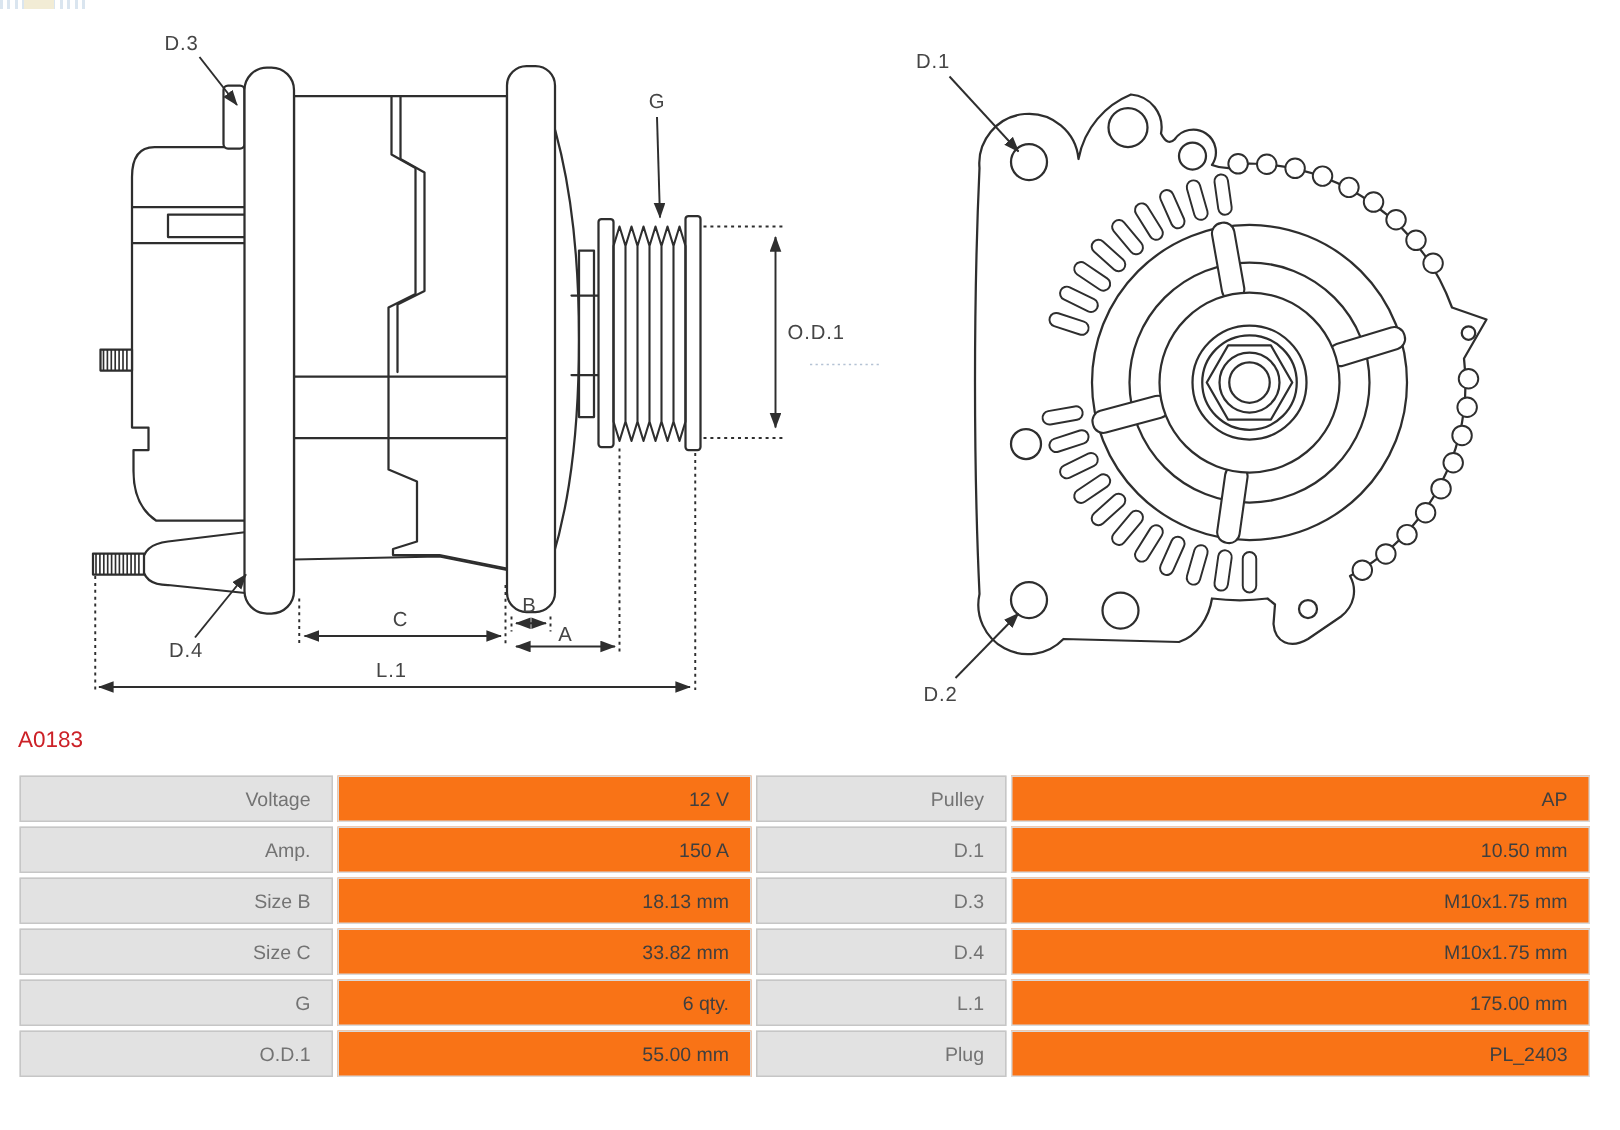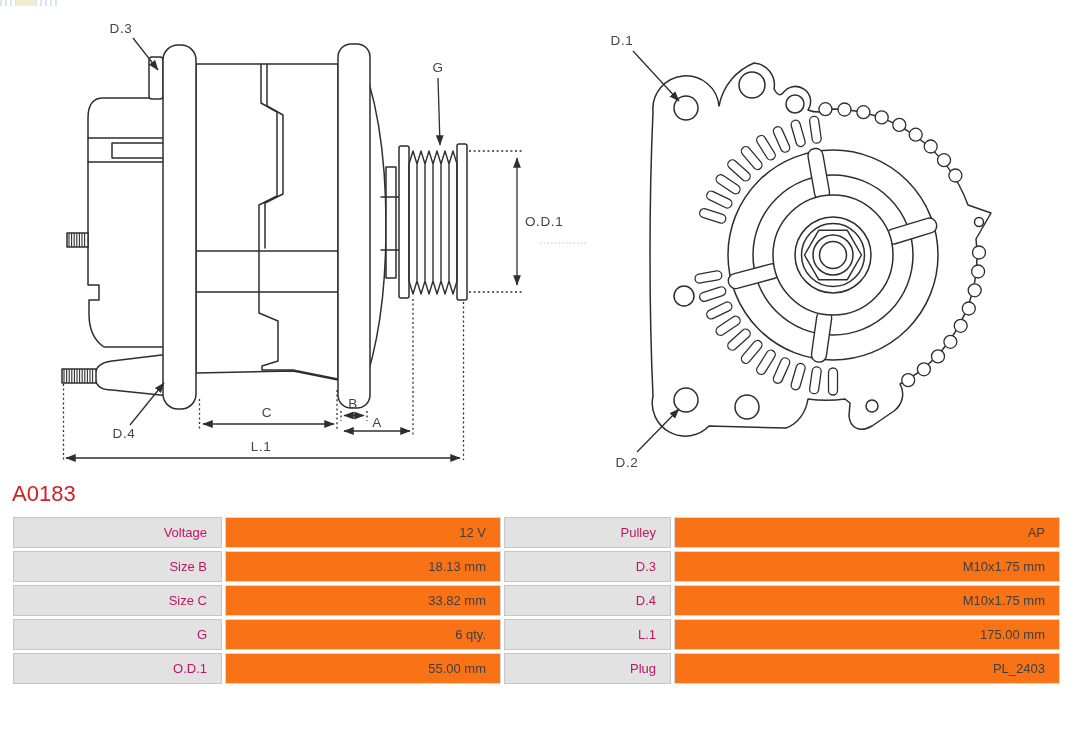--- a/index.html
+++ b/index.html
@@ -6,27 +6,27 @@
   .stage{position:relative;width:1080px;height:753px;background:#fff;overflow:hidden;
          font-family:"Liberation Sans",sans-serif;text-decoration:underline;}
   
   .logo-frag{position:absolute;left:0;top:0;width:58px;height:6px;opacity:.55;
     background:repeating-linear-gradient(90deg,#bcd0e2 0 2px,#ffffff 2px 5px);}
   .logo-frag .gold{position:absolute;left:16px;top:0;width:20px;height:6px;background:#e9ddb4;}
   
   .diagram{position:absolute;left:0;top:0;}
   .diagram text{font-family:"Liberation Sans",sans-serif;font-size:13.5px;fill:#454545;letter-spacing:.6px;}
   
-  .part-no{position:absolute;left:12px;top:484px;font-size:22px;line-height:20px;color:#cc2127;}
+  .part-no{position:absolute;left:12px;top:484px;font-size:15px;line-height:20px;color:#cc2127;}
   
   table.spec{position:absolute;left:10px;top:514px;width:1053px;table-layout:fixed;
     border-collapse:separate;border-spacing:3px;font-size:13px;color:#4a4a4a;}
   table.spec td{height:29px;padding:0 14px 0 4px;text-align:right;white-space:nowrap;
     overflow:hidden;background:#f97316;border:1px solid #d9d9d9;color:#3f3f3f;}
-  table.spec td.lbl{background:#e2e2e2;border:1px solid #c6c6c6;color:#be185d;}
+  table.spec td.lbl{background:#e2e2e2;border:1px solid #c6c6c6;color:#737373;}
 </style>
 </head>
 <body>
 
 <div class="stage">
 
   <div class="logo-frag">
       <span class="gold"></span>
     </div>
 
@@ -284,20 +284,26 @@
         <col style="width:386px">
       </colgroup>
     <tbody>
       <tr>
         <td class="lbl">Voltage</td>
         <td>12 V</td>
         <td class="lbl">Pulley</td>
         <td>AP</td>
       </tr>
       <tr>
+        <td class="lbl">Amp.</td>
+        <td>150 A</td>
+        <td class="lbl">D.1</td>
+        <td>10.50 mm</td>
+      </tr>
+      <tr>
         <td class="lbl">Size B</td>
         <td>18.13 mm</td>
         <td class="lbl">D.3</td>
         <td>M10x1.75 mm</td>
       </tr>
       <tr>
         <td class="lbl">Size C</td>
         <td>33.82 mm</td>
         <td class="lbl">D.4</td>
         <td>M10x1.75 mm</td>

